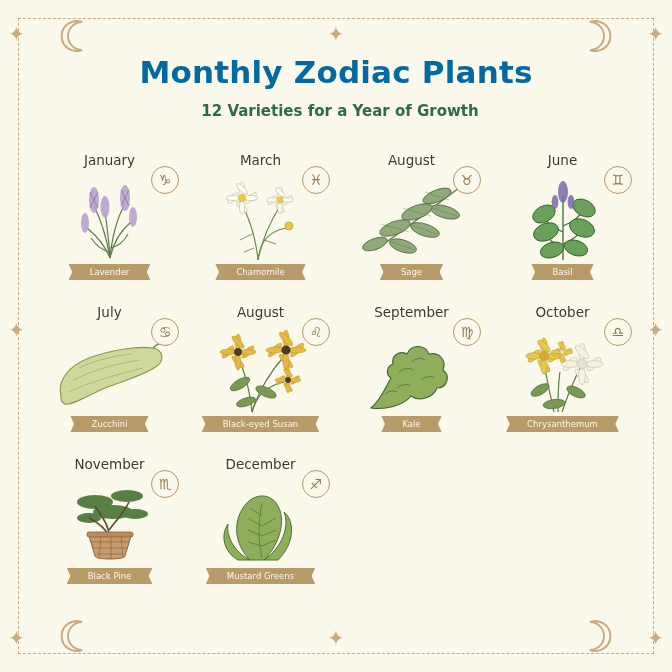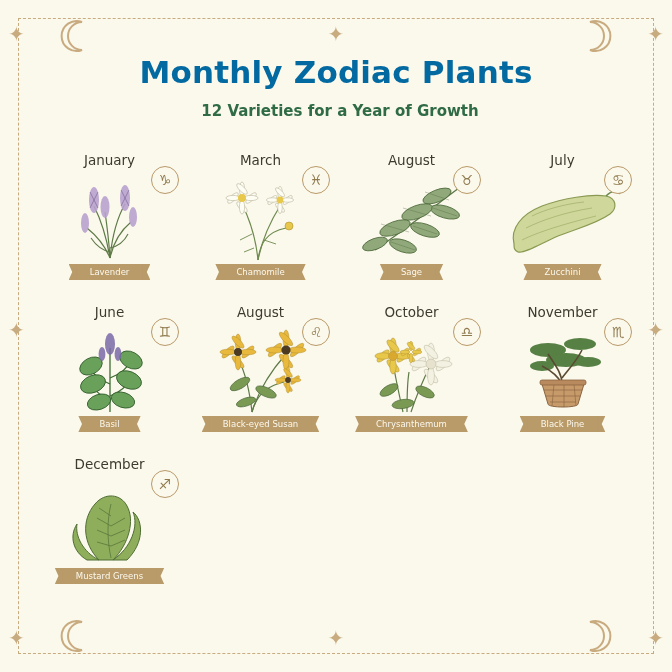--- a/index.html
+++ b/index.html
@@ -293,35 +293,20 @@
           <g stroke="#4f6b3c" fill="none" stroke-width="0.5" opacity="0.7">
             <path d="M84 22 L108 30 M92 38 L116 46 M62 38 L90 46 M72 56 L96 64 M40 54 L68 62 M50 72 L74 80"></path>
           </g>
         </svg>
       </div>
       <div class="zodiac">♉</div>
       <div class="ribbon">Sage</div>
     </div>
 
     <div class="cell">
-      <div class="month">July</div>
-      <div class="art">
-        <svg viewBox="0 0 142 92">
-          <path d="M22 74 C18 58 30 44 50 36 C72 28 98 24 114 26 C124 28 126 38 118 44 C104 54 86 58 66 66 C48 74 32 84 26 82 C22 80 22 78 22 74 Z" fill="#cfd79a" stroke="#8a9a52" stroke-width="1.2"></path>
-          <g stroke="#8a9a52" fill="none" stroke-width="0.6" opacity="0.8">
-            <path d="M40 46 C52 40 72 34 92 32 M34 58 C50 50 74 42 100 38 M30 70 C46 62 72 54 104 46"></path>
-          </g>
-          <path d="M114 26 C120 20 126 20 128 24" stroke="#6e8a4e" fill="none" stroke-width="1.6"></path>
-        </svg>
-      </div>
-      <div class="zodiac">♋</div>
-      <div class="ribbon">Zucchini</div>
-    </div>
-
-    <div class="cell">
       <div class="month">June</div>
       <div class="art">
         <svg viewBox="0 0 142 92">
           <g stroke="#3f6b33" fill="none" stroke-width="1.3">
             <path d="M71 90 L71 26"></path>
               <path d="M71 62 C60 58 52 50 48 42"></path>
               <path d="M71 56 C82 52 90 44 94 36"></path>
             <path d="M71 78 C60 74 54 66 50 60"></path>
               <path d="M71 74 C82 70 88 64 92 56"></path>
           </g>
@@ -335,20 +320,35 @@
           </g>
           <g fill="#7b6ba8" opacity="0.85">
             <ellipse cx="71" cy="22" rx="5" ry="11"></ellipse>
             <ellipse cx="63" cy="32" rx="3.4" ry="7"></ellipse>
             <ellipse cx="79" cy="32" rx="3.4" ry="7"></ellipse>
           </g>
         </svg>
       </div>
       <div class="zodiac">♊</div>
       <div class="ribbon">Basil</div>
+    </div>
+
+    <div class="cell">
+      <div class="month">July</div>
+      <div class="art">
+        <svg viewBox="0 0 142 92">
+          <path d="M22 74 C18 58 30 44 50 36 C72 28 98 24 114 26 C124 28 126 38 118 44 C104 54 86 58 66 66 C48 74 32 84 26 82 C22 80 22 78 22 74 Z" fill="#cfd79a" stroke="#8a9a52" stroke-width="1.2"></path>
+          <g stroke="#8a9a52" fill="none" stroke-width="0.6" opacity="0.8">
+            <path d="M40 46 C52 40 72 34 92 32 M34 58 C50 50 74 42 100 38 M30 70 C46 62 72 54 104 46"></path>
+          </g>
+          <path d="M114 26 C120 20 126 20 128 24" stroke="#6e8a4e" fill="none" stroke-width="1.6"></path>
+        </svg>
+      </div>
+      <div class="zodiac">♋</div>
+      <div class="ribbon">Zucchini</div>
     </div>
 
     <div class="cell">
       <div class="month">August</div>
       <div class="art">
         <svg viewBox="0 0 142 92">
           <g stroke="#5e7a47" fill="none" stroke-width="1.2">
             <path d="M62 90 C60 72 56 52 48 36"></path>
               <path d="M62 90 C68 70 80 50 96 32"></path>
             <path d="M62 90 C66 74 76 64 94 60"></path>
@@ -398,20 +398,33 @@
               </g>
               <circle cx="0" cy="0" r="4" fill="#4a3b22"></circle>
             </g>
           </g>
         </svg>
       </div>
       <div class="zodiac">♌</div>
       <div class="ribbon">Black-eyed Susan</div>
     </div>
 
+    <div class="cell">
+      <div class="month">September</div>
+      <div class="art">
+        <svg viewBox="0 0 142 92">
+          <path d="M30 86 C40 78 44 66 50 56 C44 52 46 44 52 42 C50 34 58 28 66 32 C70 22 84 22 88 32 C98 30 106 38 102 48 C110 54 106 66 96 66 C92 76 78 80 70 74 C62 84 44 88 30 86 Z" fill="#8fae5c" stroke="#45602e" stroke-width="1.1"></path>
+          <g fill="none" stroke="#45602e" stroke-width="0.7" opacity="0.85">
+            <path d="M58 50 q8 -6 14 -2 M70 40 q8 -6 14 -2 M80 58 q8 -6 14 -2 M56 66 q8 -6 14 -2 M44 72 q6 -5 12 -2"></path>
+          </g>
+        </svg>
+      </div>
+      <div class="zodiac">♍</div>
+      <div class="ribbon">Kale</div>
+    </div>
 
     <div class="cell">
       <div class="month">October</div>
       <div class="art">
         <svg viewBox="0 0 142 92">
           <g stroke="#5e7a47" fill="none" stroke-width="1.2">
             <path d="M62 90 C58 72 54 54 52 40"></path>
               <path d="M70 90 C76 72 84 54 90 42"></path>
             <path d="M66 90 C66 76 66 62 68 50"></path>
           </g>

